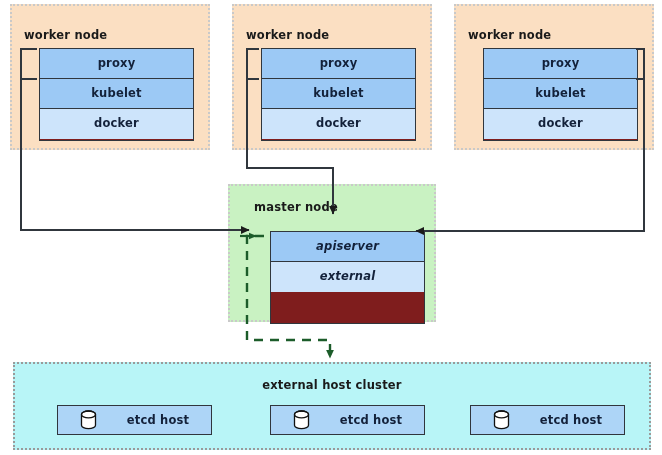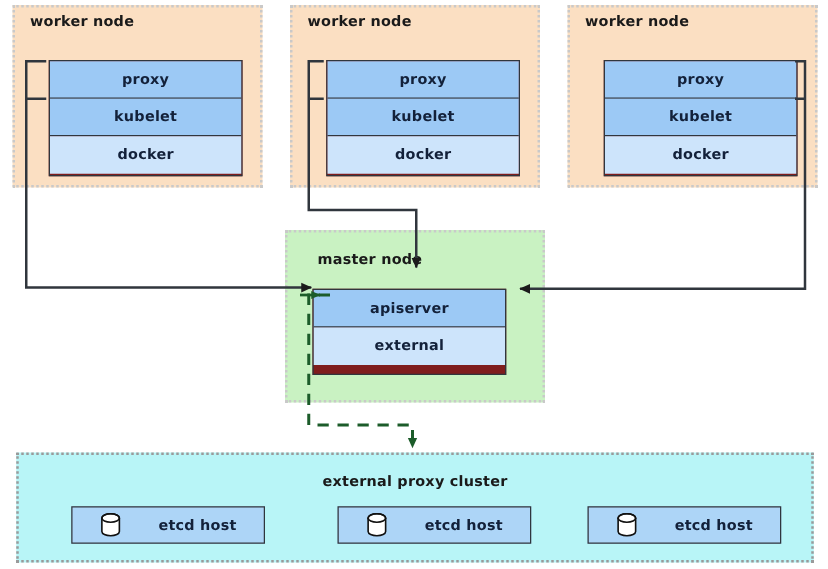--- a/index.html
+++ b/index.html
@@ -39,21 +39,21 @@
   .panel-title {
     position: absolute;
     font-size: 11.5px;
     font-weight: bold;
     color: #1a1a1a;
     letter-spacing: 0.2px;
     white-space: nowrap;
   }
   .worker-title {
     left: 12px;
-    top: 4px;
+    top: 22px;
   }
   .master-title {
     left: 24px;
     top: 14px;
   }
   .etcd-title {
     left: 0;
     right: 0;
     top: 14px;
     text-align: center;
@@ -147,28 +147,28 @@
     <div class="panel-title worker-title">worker node</div>
     <div class="stack" style="left:27px; top:30px; width:155px; height:93px;">
       <div class="stack-row">proxy</div>
       <div class="stack-row">kubelet</div>
       <div class="stack-row light last">docker</div>
     </div>
   </div>
 
   <div class="panel master-node" style="left:228px; top:184px; width:208px; height:138px;">
     <div class="panel-title master-title">master node</div>
-    <div class="stack" style="left:20px; top:33px; width:155px; height:69px;">
+    <div class="stack" style="left:40px; top:33px; width:155px; height:93px;font-style:italic;">
       <div class="stack-row">apiserver</div>
       <div class="stack-row light last">external</div>
     </div>
   </div>
 
   <div class="panel etcd-cluster" style="left:13px; top:362px; width:638px; height:88px;">
-    <div class="panel-title etcd-title">external proxy cluster</div>
+    <div class="panel-title etcd-title">external host cluster</div>
 
     <div class="etcd-host" style="left:42px; top:41px; width:155px;">
       <svg class="db-icon" width="17" height="20" viewBox="0 0 17 20">
         <ellipse cx="8.5" cy="4.4" rx="7" ry="3.4" fill="#ffffff" stroke="#111111" stroke-width="1.3"></ellipse>
         <path d="M1.5 4.4 L1.5 15.2 A7 3.4 0 0 0 15.5 15.2 L15.5 4.4" fill="#ffffff" stroke="#111111" stroke-width="1.3"></path>
         <ellipse cx="8.5" cy="4.4" rx="7" ry="3.4" fill="none" stroke="#111111" stroke-width="1.3"></ellipse>
       </svg>
       <span class="etcd-host-label">etcd host</span>
     </div>
 

